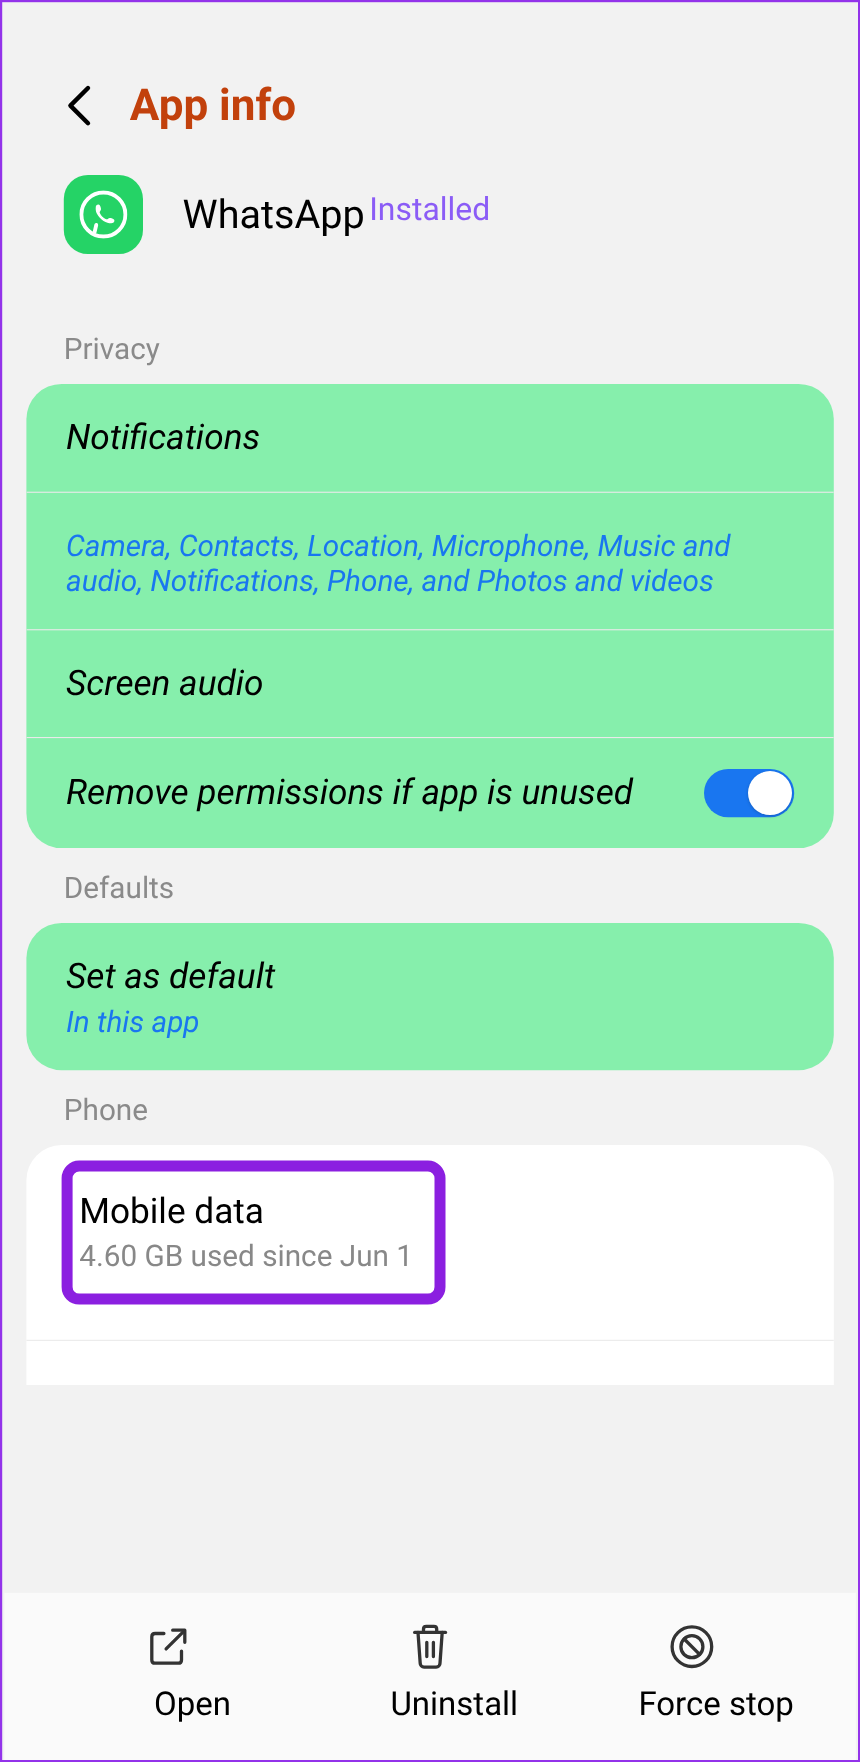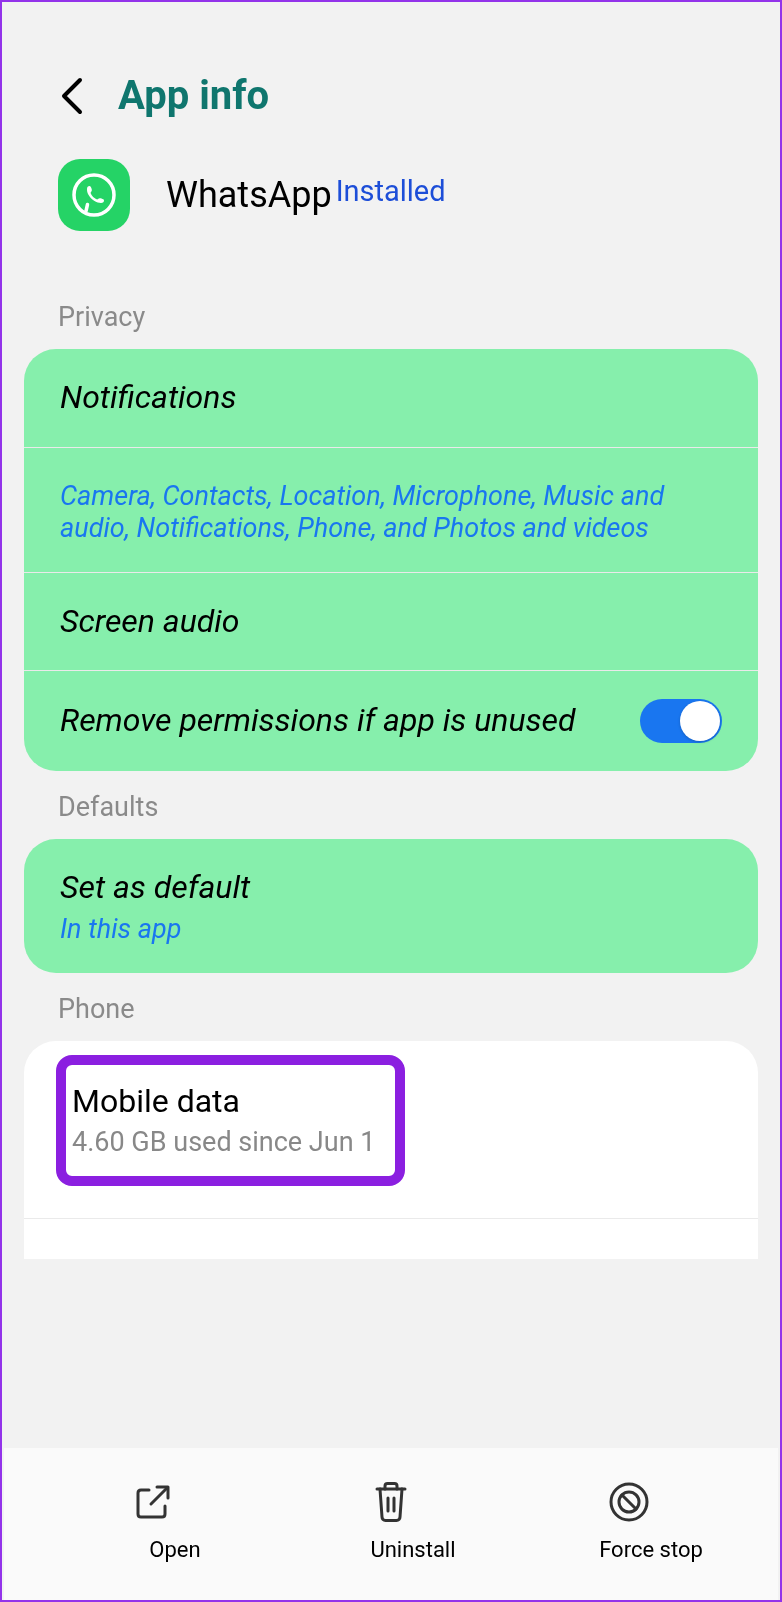--- a/index.html
+++ b/index.html
@@ -21,21 +21,21 @@
       padding: 70px 40px 40px 56px;
       gap: 34px;
     }
     .back-chevron {
       display: flex;
       align-items: center;
     }
     .page-title {
       font-size: 40px;
       font-weight: 700;
-      color: #0f766e;
+      color: #c2410c;
     }
     .app-row {
       display: flex;
       align-items: center;
       padding: 0 40px 50px 56px;
       gap: 36px;
     }
     .app-icon {
       width: 72px;
       height: 72px;
@@ -50,21 +50,21 @@
       flex-direction: row;
       gap: 4px;
     }
     .app-name {
       font-size: 36px;
       font-weight: 400;
       color: #000;
     }
     .app-status {
       font-size: 29px;
-      color: #1d4ed8;
+      color: #8b5cf6;
     }
     .section-header {
       font-size: 27px;
       color: #8a8a8a;
       padding: 20px 56px 16px 56px;
       font-weight: 400;
     }
     .card {
       background: #86efac;
       border-radius: 32px;
@@ -147,21 +147,21 @@
       gap: 12px;
       flex: 1;
     }
     .bottom-btn-icon {
       display: flex;
       align-items: center;
       justify-content: center;
       height: 46px;
     }
     .bottom-btn-label {
-      font-size: 22px;
+      font-size: 30px;
       color: #000;
       font-weight: 400;
       margin-left: 44px;
     }
     .usage-card {
       background: #fff;
       border-radius: 32px 32px 0 0;
       margin: 0 22px;
       padding-bottom: 40px;
     }

